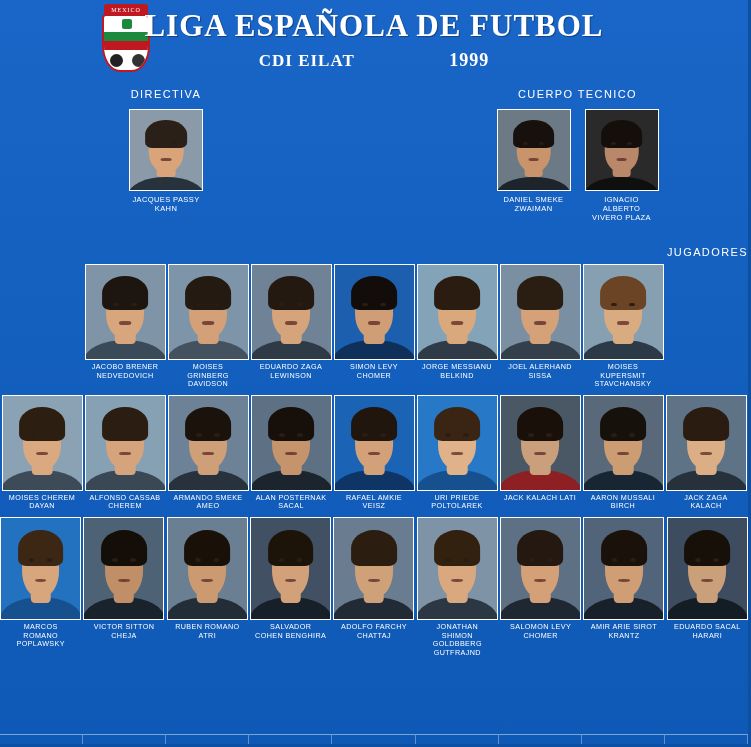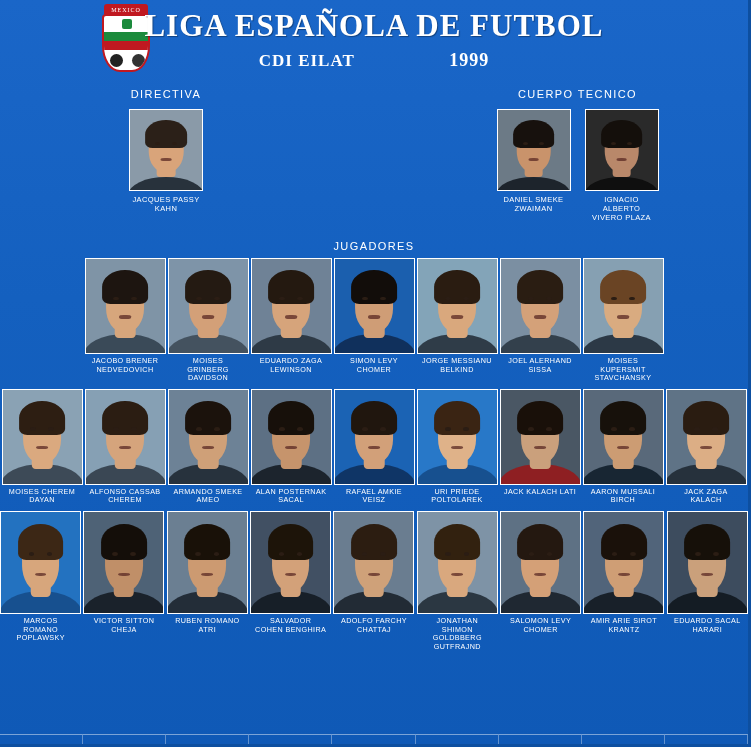--- a/index.html
+++ b/index.html
@@ -163,22 +163,22 @@
     color: #ffffff;
     font-size: 7.5px;
     line-height: 9px;
     letter-spacing: 0.4px;
     margin-top: 4px;
     text-align: center;
   }
 
   
   .players-label {
-    text-align: center;
-    margin-top: 2px;
+    text-align: right;
+    margin-top: 8px;
     margin-bottom: 6px;
   }
   .grid-row {
     display: flex;
     justify-content: center;
     gap: 2px;
     margin-bottom: 6px;
   }
   .card { width: 81px; }
   .card .thumb {

